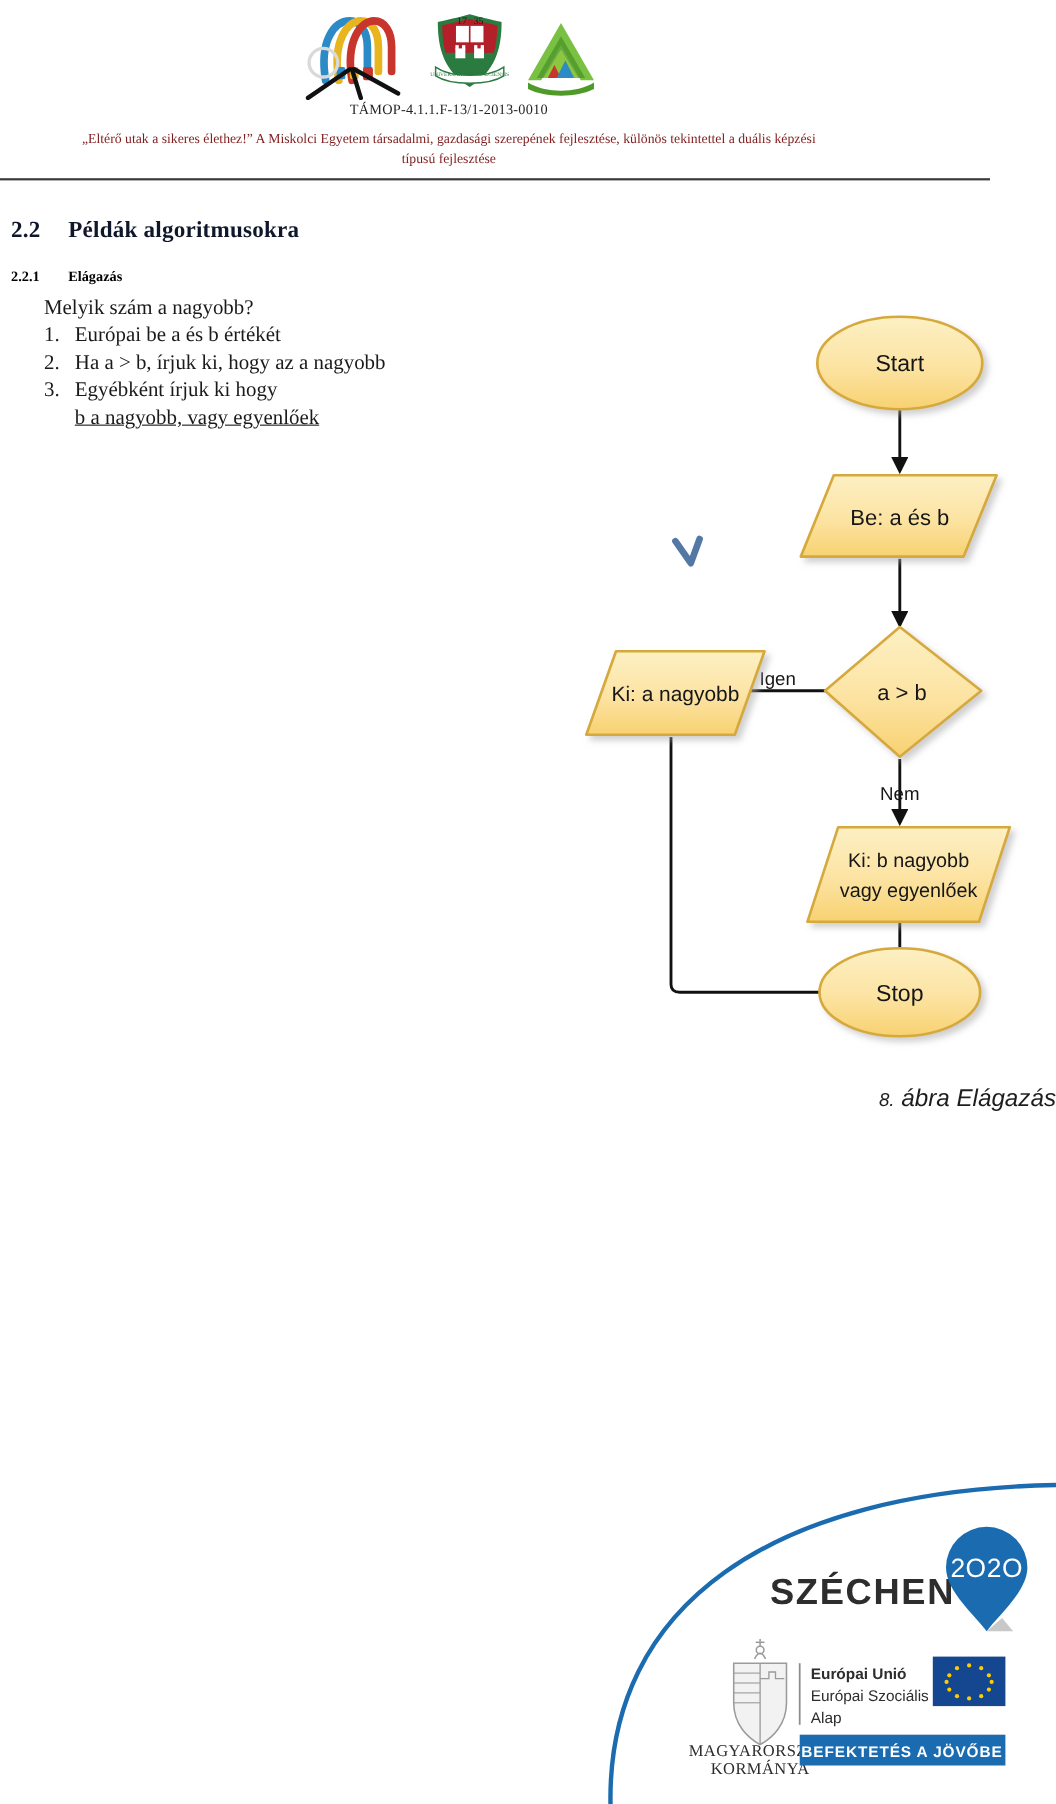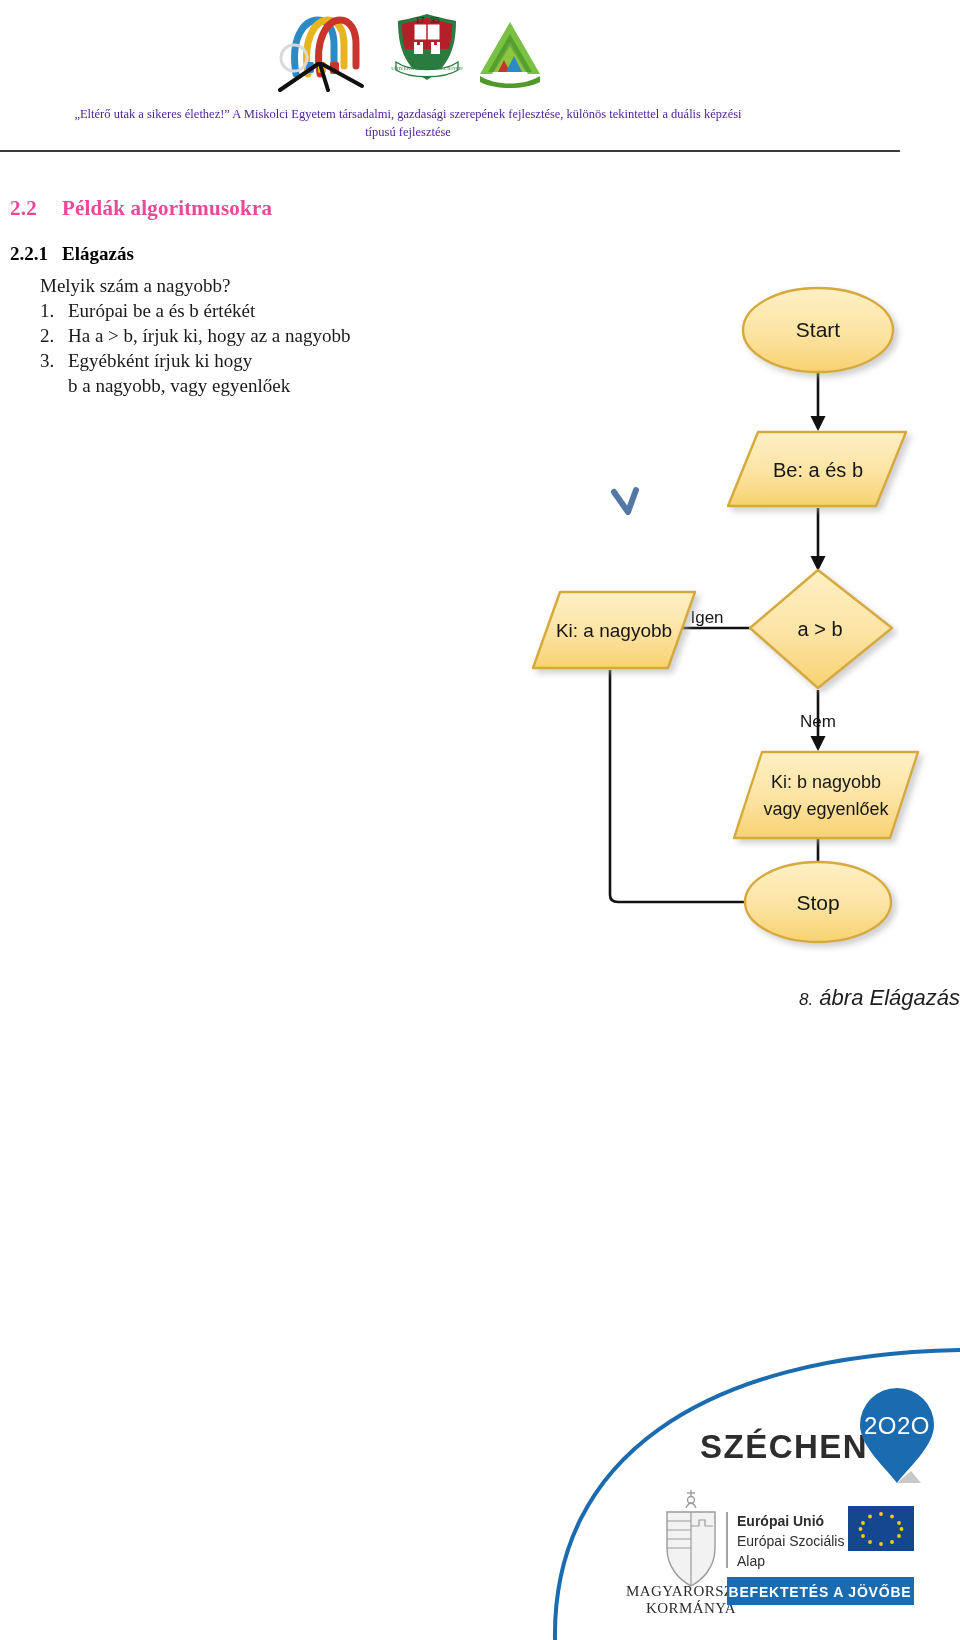--- a/index.html
+++ b/index.html
@@ -30,55 +30,55 @@
     font-family:"Liberation Serif", serif;
     font-size:13px;
     color:#231f20;
     letter-spacing:.2px;
     margin-top:-4px;
   }
   .header-sub{
     text-align:center;
     font-family:"Liberation Serif", serif;
     font-size:12.5px;
-    color:#4c1d95;
+    color:#7f1d1d;
     line-height:1.45;
     margin-top:9px;
     padding:0 12px;
   }
   .header-rule{
     width:900px;margin:9px auto 0 auto;
     border-bottom:2px solid #3a3a3a;
   }
 
   
   .content{position:absolute;left:0;top:196px;width:960px;}
   .h2{
     font-family:"Liberation Serif", serif;
-    font-weight:bold;font-size:21px;color:#ec4899;
+    font-weight:bold;font-size:21px;color:#0f172a;
     margin:0 0 0 10px;letter-spacing:.2px;
   }
   .h2 .num{display:inline-block;width:52px;}
   .h3{
     font-family:"Liberation Serif", serif;
-    font-weight:bold;font-size:19px;color:#000;
+    font-weight:bold;font-size:13px;color:#000;
     margin:22px 0 0 10px;
   }
   .h3 .num{display:inline-block;width:52px;}
 
   .prose{
     margin:8px 0 0 40px;
     font-family:"Liberation Serif", serif;
     font-size:19px;color:#1a1a1a;line-height:1.32;
   }
   .olist{list-style:none;margin:0;padding:0;}
   .olist li{display:flex;align-items:flex-start;font-size:19px;line-height:1.32;}
   .olist li .idx{width:28px;flex:0 0 28px;text-align:left;}
   .olist li .txt{flex:1;}
-  .cont-line{margin-left:28px;}
+  .cont-line{margin-left:28px;text-decoration:underline;}
 
   
   .flow{position:absolute;left:500px;top:280px;width:460px;height:700px;}
   .flow svg{display:block;}
 
   .caption{
     position:absolute;left:500px;top:985px;width:460px;
     text-align:right;padding-right:6px;
     font-family:"Liberation Sans", sans-serif;
     font-style:italic;font-size:22px;color:#1d1d1d;
@@ -148,20 +148,21 @@
           <path d="M36 6 L66 58 L54 58 L36 26 L18 58 L6 58 Z" fill="#7ac143"></path>
           <path d="M36 18 L58 56 L14 56 Z" fill="#4f9a28" opacity="0.85"></path>
           <path d="M36 30 L52 56 L20 56 Z" fill="#8dc63f"></path>
           <path d="M30 44 L36 56 L24 56 Z" fill="#c8352c"></path>
           <path d="M40 40 L48 56 L32 56 Z" fill="#2c8ac7"></path>
           <path d="M6 60 C22 70 50 70 66 60 L66 66 C50 74 22 74 6 66 Z" fill="#4f9a28"></path>
         </svg>
       </div>
     </div>
 
+    <div class="tamop-code">TÁMOP-4.1.1.F-13/1-2013-0010</div>
 
     <div class="header-sub">
       <div>„Eltérő utak a sikeres élethez!” A Miskolci Egyetem társadalmi, gazdasági szerepének fejlesztése, különös tekintettel a duális képzési</div>
       <div>típusú fejlesztése</div>
     </div>
 
     <div class="header-rule"></div>
   </div>
 
   <div class="content">

